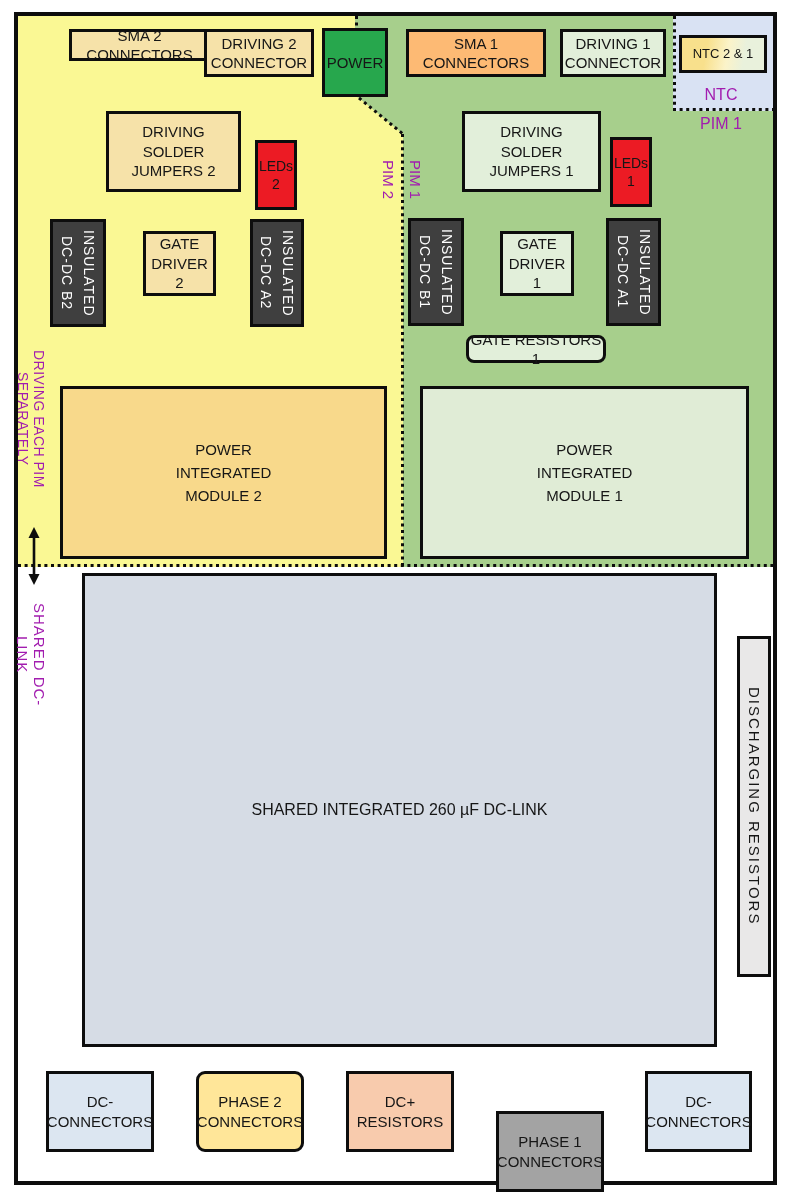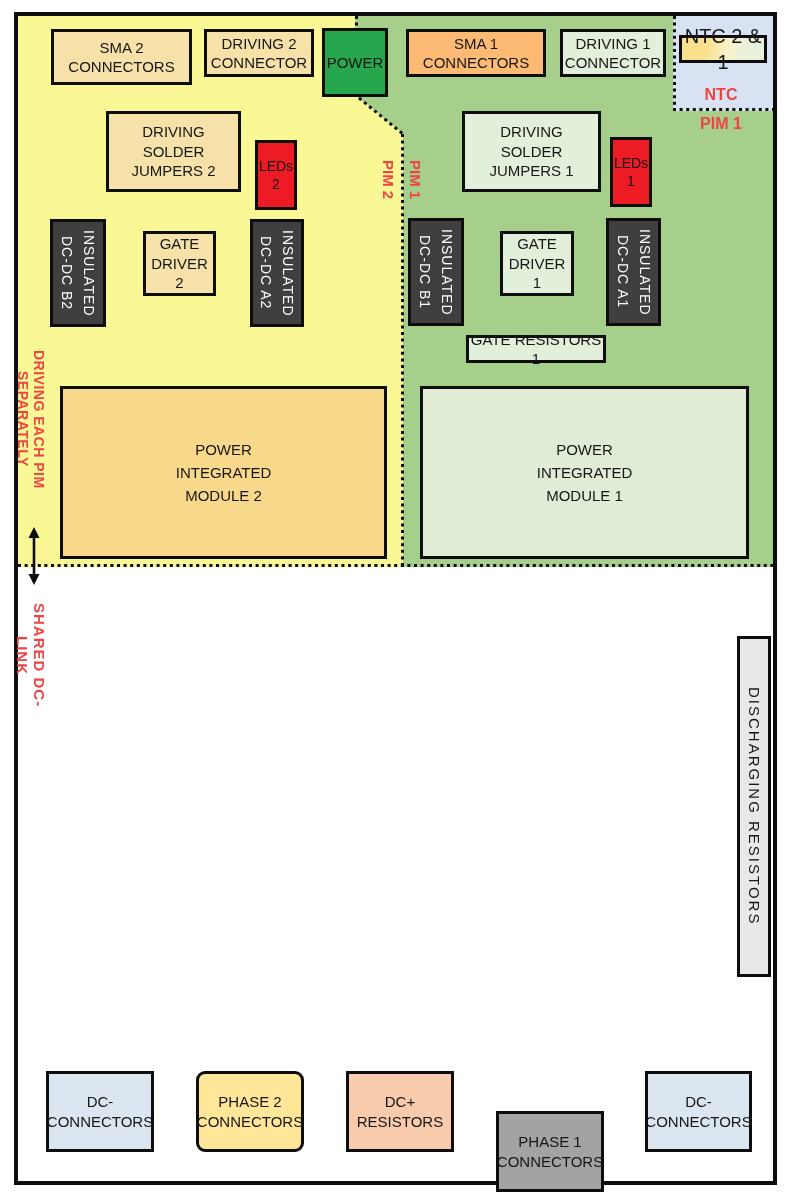--- a/index.html
+++ b/index.html
@@ -8,29 +8,29 @@
   .region{position:absolute;}
   .region-green{left:0;top:0;width:755px;height:551px;}
   .region-yellow{left:0;top:0;width:385px;height:551px;
     clip-path:polygon(0 0,337px 0,337px 80px,341px 82px,385px 118px,385px 551px,0 551px);}
   .region-ntc{left:655px;top:0;right:0;height:95px;}
   .overlay{position:absolute;left:0;top:0;pointer-events:none;}
   .box{position:absolute;border:3px solid #0d0d0d;box-sizing:border-box;
     display:flex;align-items:center;justify-content:center;text-align:center;
     white-space:pre-line;line-height:1.3;font-size:15px;color:#161616;}
   .lbl{position:absolute;display:flex;align-items:center;justify-content:center;
-    text-align:center;white-space:pre-line;color:#ef4444;font-weight:bold;}
+    text-align:center;white-space:pre-line;color:#a21caf;}
   .vtext{writing-mode:vertical-rl;}
   
-  .sma2{left:33px;top:13px;width:141px;height:56px;}
+  .sma2{left:51px;top:13px;width:141px;height:32px;}
   .driving2{left:186px;top:13px;width:110px;height:48px;}
   .power{left:304px;top:12px;width:66px;height:69px;font-size:15px;}
   .sma1{left:388px;top:13px;width:140px;height:48px;}
   .driving1{left:542px;top:13px;width:106px;height:48px;}
-  .ntc21{left:661px;top:19px;width:88px;height:28px;font-size:20px;}
+  .ntc21{left:661px;top:19px;width:88px;height:38px;font-size:13px;}
   .ntc-lbl{left:655px;top:68px;width:96px;height:22px;font-size:16px;}
   .ntc-pim1-lbl{left:655px;top:97px;width:96px;height:22px;font-size:16px;}
   
   .dsj2{left:88px;top:95px;width:135px;height:81px;}
   .leds2{left:237px;top:124px;width:42px;height:70px;font-size:14px;}
   .dsj1{left:444px;top:95px;width:139px;height:81px;}
   .leds1{left:592px;top:121px;width:42px;height:70px;font-size:14px;}
   .pim2-div-lbl{left:360px;top:132px;width:20px;height:64px;font-size:15px;}
   .pim1-div-lbl{left:387px;top:132px;width:20px;height:64px;font-size:15px;}
   .insb2{left:32px;top:203px;width:56px;height:108px;}
@@ -107,37 +107,38 @@
 DRIVER 2</div>
   <div class="box vtext ins insa2" style="background-color: rgb(63, 63, 63);">INSULATED
 DC-DC A2</div>
 
   <div class="box vtext ins insb1" style="background-color: rgb(63, 63, 63);">INSULATED
 DC-DC B1</div>
   <div class="box gd1" style="background-color: rgb(226, 239, 218);">GATE
 DRIVER 1</div>
   <div class="box vtext ins insa1" style="background-color: rgb(63, 63, 63);">INSULATED
 DC-DC A1</div>
-  <div class="box grs1" style="background-color: rgb(226, 239, 218);">GATE RESISTORS 1</div>
+  <div class="box grs1" style="background-color: rgb(226, 239, 218); border-radius: 8px;">GATE RESISTORS 1</div>
 
   <div class="box mod2" style="background-color: rgb(248, 217, 139);">POWER
 INTEGRATED
 MODULE 2</div>
   <div class="box mod1" style="background-color: rgb(224, 236, 214);">POWER
 INTEGRATED
 MODULE 1</div>
 
   <div class="lbl vtext drv-sep">DRIVING EACH PIM SEPARATELY</div>
   <svg class="arrow overlay" width="18" height="58" viewBox="0 0 18 58">
     <line x1="9" y1="8" x2="9" y2="50" stroke="#0d0d0d" stroke-width="2.6"></line>
     <polygon points="9,0 3.5,11 14.5,11" fill="#0d0d0d"></polygon>
     <polygon points="9,58 3.5,47 14.5,47" fill="#0d0d0d"></polygon>
   </svg>
   <div class="lbl vtext shared">SHARED DC-LINK</div>
 
+  <div class="box dclink" style="background-color: rgb(214, 220, 229);">SHARED INTEGRATED 260 µF DC-LINK</div>
   <div class="box vtext discharging" style="background-color: rgb(233, 232, 232);">DISCHARGING RESISTORS</div>
 
   <div class="box conn c1" style="background-color: rgb(220, 230, 241);">DC-
 CONNECTORS</div>
   <div class="box conn c2" style="background-color: rgb(255, 230, 153);">PHASE 2
 CONNECTORS</div>
   <div class="box conn c3" style="background-color: rgb(248, 203, 173);">DC+
 RESISTORS</div>
   <div class="box conn c4" style="background-color: #a3a3a3; margin-top: 40px;">PHASE 1
 CONNECTORS</div>

